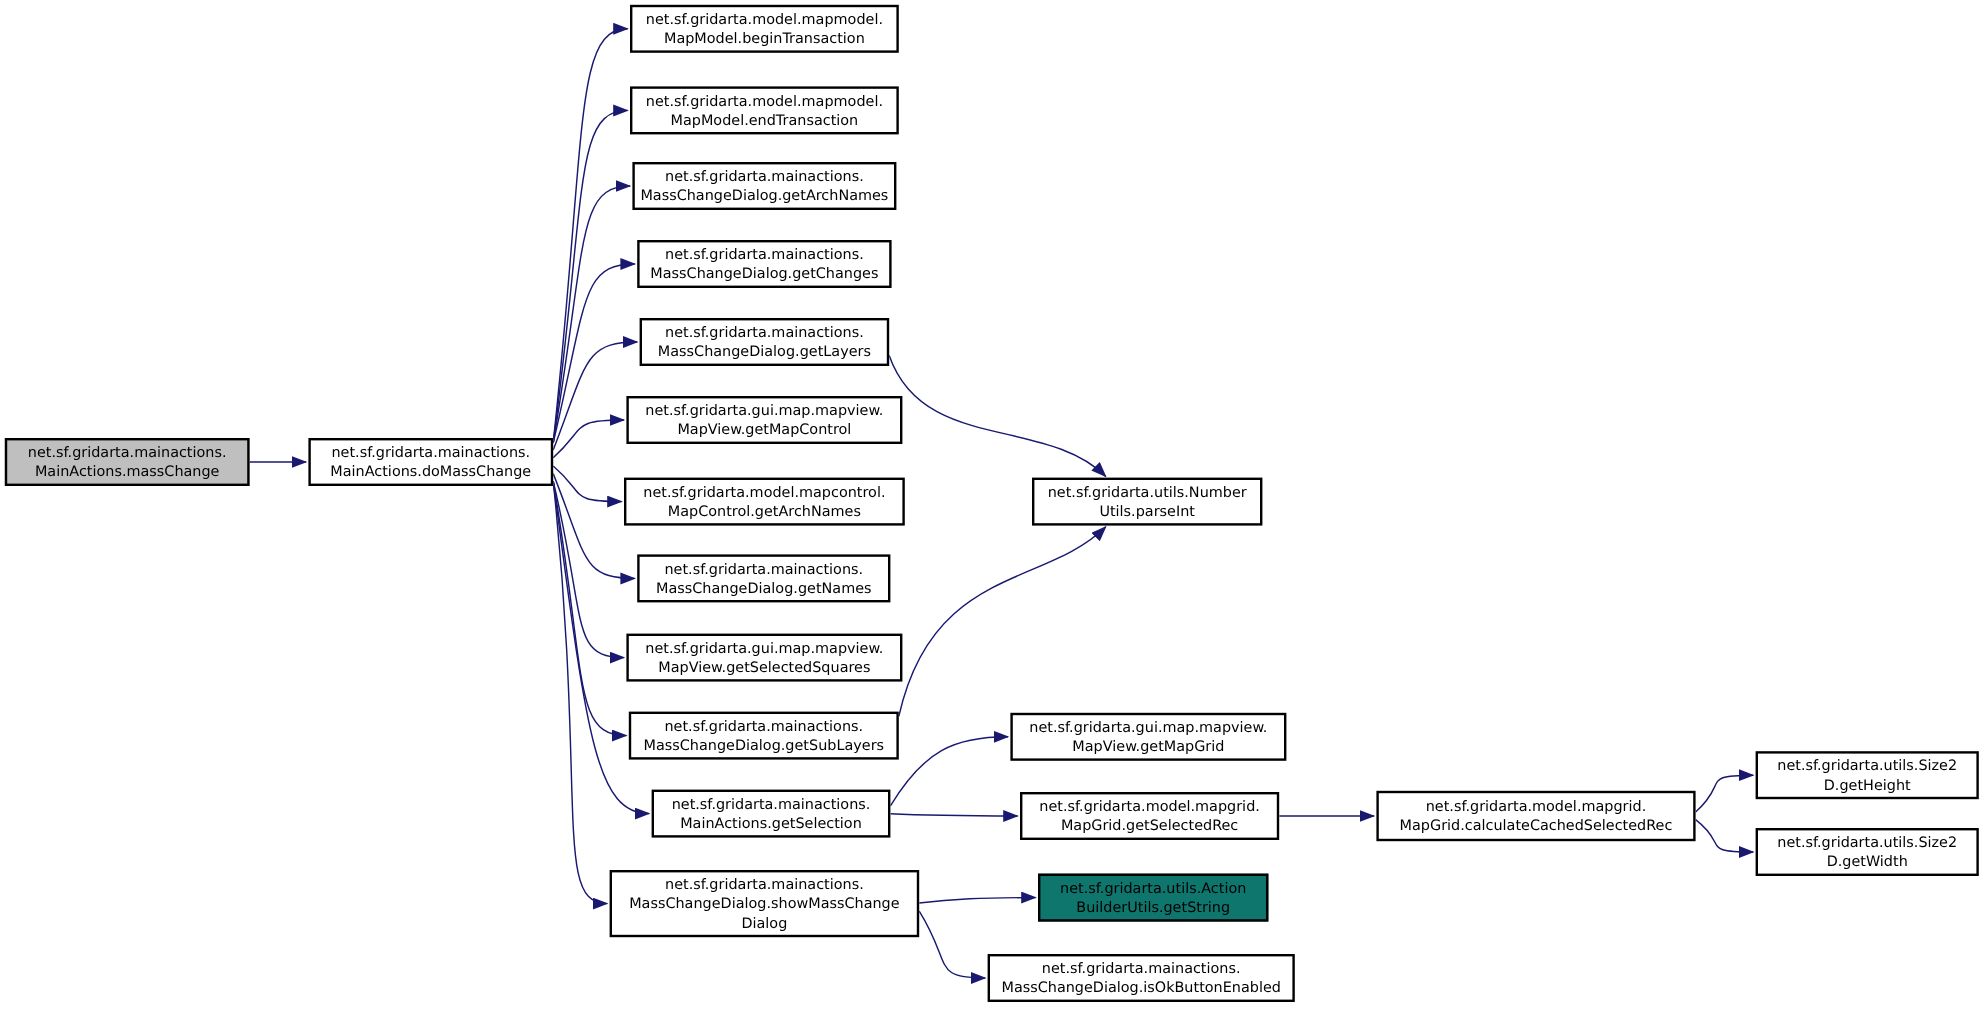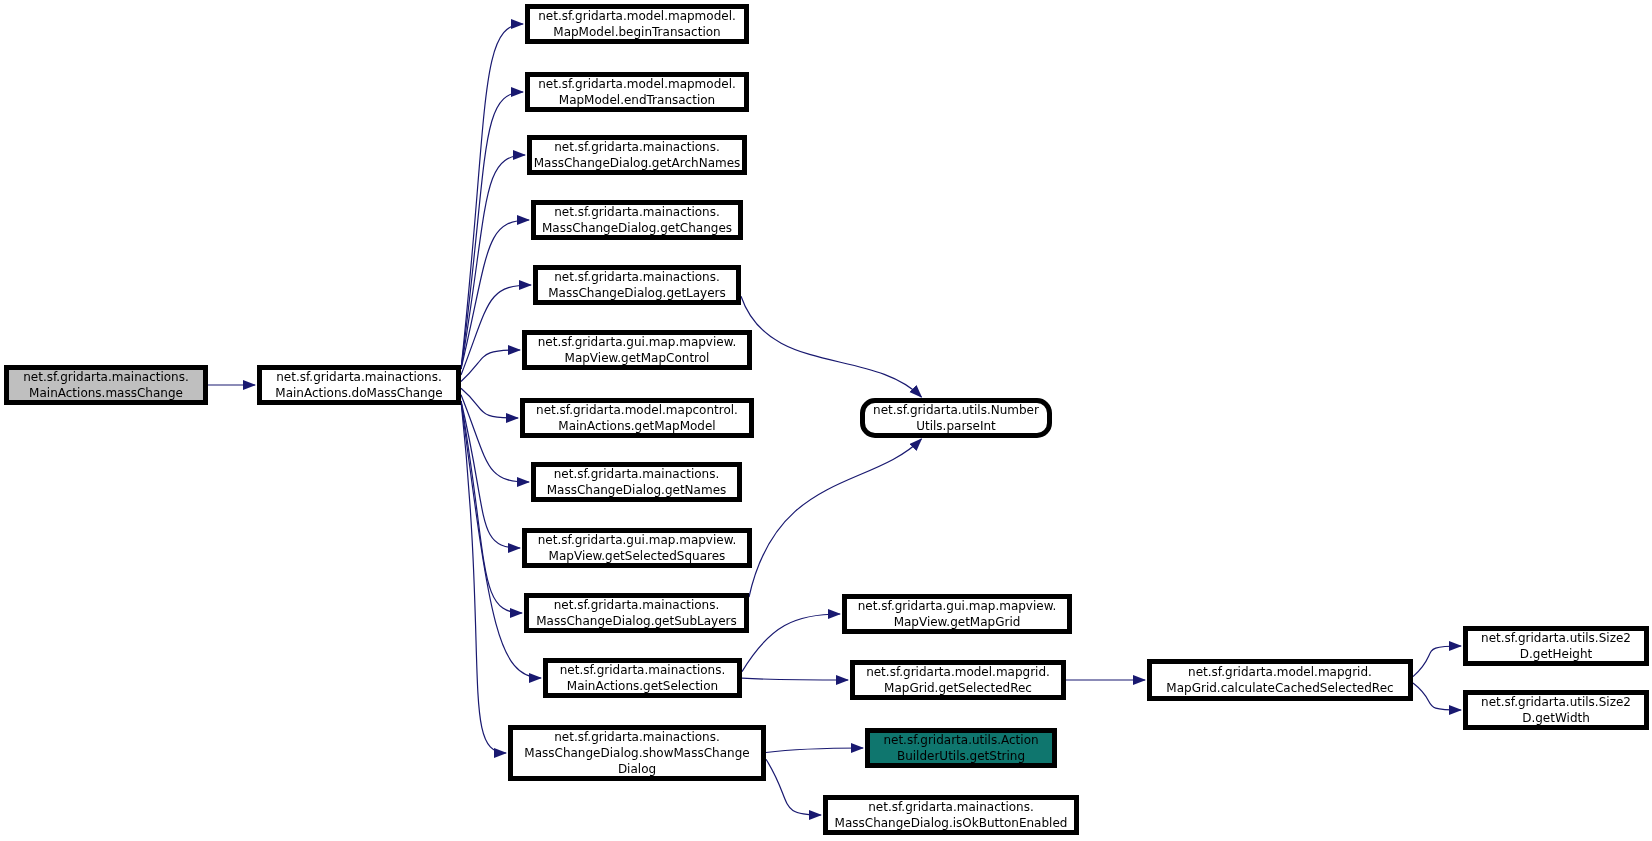--- a/index.html
+++ b/index.html
@@ -17,21 +17,21 @@
   }
   svg.edges {
     position: absolute;
     left: 0; top: 0;
     width: 1652px; height: 841px;
     z-index: 0;
   }
   .node {
     position: absolute;
     box-sizing: border-box;
-    border: 5px solid #3b82f6;
+    border: 2px solid #3b82f6;
     background: #ffffff;
     color: #000000;
     display: flex;
     align-items: center;
     justify-content: center;
     text-align: center;
     font-size: 12px;
     line-height: 16px;
     white-space: pre;
     z-index: 1;
@@ -85,33 +85,33 @@
 MapModel.endTransaction</div>
     <div class="node" style="left: 527px; top: 135px; width: 220px; height: 40px; border-color: rgb(0, 0, 0); background: rgb(255, 255, 255); color: rgb(0, 0, 0);">net.sf.gridarta.mainactions.
 MassChangeDialog.getArchNames</div>
     <div class="node" style="left: 531px; top: 200px; width: 212px; height: 40px; border-color: rgb(0, 0, 0); background: rgb(255, 255, 255); color: rgb(0, 0, 0);">net.sf.gridarta.mainactions.
 MassChangeDialog.getChanges</div>
     <div class="node" style="left: 533px; top: 265px; width: 208px; height: 40px; border-color: rgb(0, 0, 0); background: rgb(255, 255, 255); color: rgb(0, 0, 0);">net.sf.gridarta.mainactions.
 MassChangeDialog.getLayers</div>
     <div class="node" style="left: 522px; top: 330px; width: 230px; height: 40px; border-color: rgb(0, 0, 0); background: rgb(255, 255, 255); color: rgb(0, 0, 0);">net.sf.gridarta.gui.map.mapview.
 MapView.getMapControl</div>
     <div class="node" style="left: 520px; top: 398px; width: 234px; height: 40px; border-color: rgb(0, 0, 0); background: rgb(255, 255, 255); color: rgb(0, 0, 0);">net.sf.gridarta.model.mapcontrol.
-MainActions.getMapModel</div>
+MapControl.getArchNames</div>
     <div class="node" style="left: 531px; top: 462px; width: 211px; height: 40px; border-color: rgb(0, 0, 0); background: rgb(255, 255, 255); color: rgb(0, 0, 0);">net.sf.gridarta.mainactions.
 MassChangeDialog.getNames</div>
     <div class="node" style="left: 522px; top: 528px; width: 230px; height: 40px; border-color: rgb(0, 0, 0); background: rgb(255, 255, 255); color: rgb(0, 0, 0);">net.sf.gridarta.gui.map.mapview.
 MapView.getSelectedSquares</div>
     <div class="node" style="left: 524px; top: 593px; width: 225px; height: 40px; border-color: rgb(0, 0, 0); background: rgb(255, 255, 255); color: rgb(0, 0, 0);">net.sf.gridarta.mainactions.
 MassChangeDialog.getSubLayers</div>
     <div class="node" style="left: 543px; top: 658px; width: 199px; height: 40px; border-color: rgb(0, 0, 0); background: rgb(255, 255, 255); color: rgb(0, 0, 0);">net.sf.gridarta.mainactions.
 MainActions.getSelection</div>
     <div class="node" style="left: 508px; top: 725px; width: 258px; height: 56px; border-color: rgb(0, 0, 0); background: rgb(255, 255, 255); color: rgb(0, 0, 0);">net.sf.gridarta.mainactions.
 MassChangeDialog.showMassChange
 Dialog</div>
-    <div class="node" style="left: 860px; top: 398px; width: 192px; height: 40px; border-color: rgb(0, 0, 0); background: rgb(255, 255, 255); color: rgb(0, 0, 0); border-radius: 15px;">net.sf.gridarta.utils.Number
+    <div class="node" style="left: 860px; top: 398px; width: 192px; height: 40px; border-color: rgb(0, 0, 0); background: rgb(255, 255, 255); color: rgb(0, 0, 0);">net.sf.gridarta.utils.Number
 Utils.parseInt</div>
     <div class="node" style="left: 842px; top: 594px; width: 230px; height: 40px; border-color: rgb(0, 0, 0); background: rgb(255, 255, 255); color: rgb(0, 0, 0);">net.sf.gridarta.gui.map.mapview.
 MapView.getMapGrid</div>
     <div class="node" style="left: 850px; top: 660px; width: 216px; height: 40px; border-color: rgb(0, 0, 0); background: rgb(255, 255, 255); color: rgb(0, 0, 0);">net.sf.gridarta.model.mapgrid.
 MapGrid.getSelectedRec</div>
     <div class="node" style="left: 1147px; top: 659px; width: 266px; height: 42px; border-color: rgb(0, 0, 0); background: rgb(255, 255, 255); color: rgb(0, 0, 0);">net.sf.gridarta.model.mapgrid.
 MapGrid.calculateCachedSelectedRec</div>
     <div class="node" style="left: 1463px; top: 626px; width: 186px; height: 40px; border-color: rgb(0, 0, 0); background: rgb(255, 255, 255); color: rgb(0, 0, 0);">net.sf.gridarta.utils.Size2
 D.getHeight</div>
     <div class="node" style="left: 1463px; top: 690px; width: 186px; height: 40px; border-color: rgb(0, 0, 0); background: rgb(255, 255, 255); color: rgb(0, 0, 0);">net.sf.gridarta.utils.Size2

